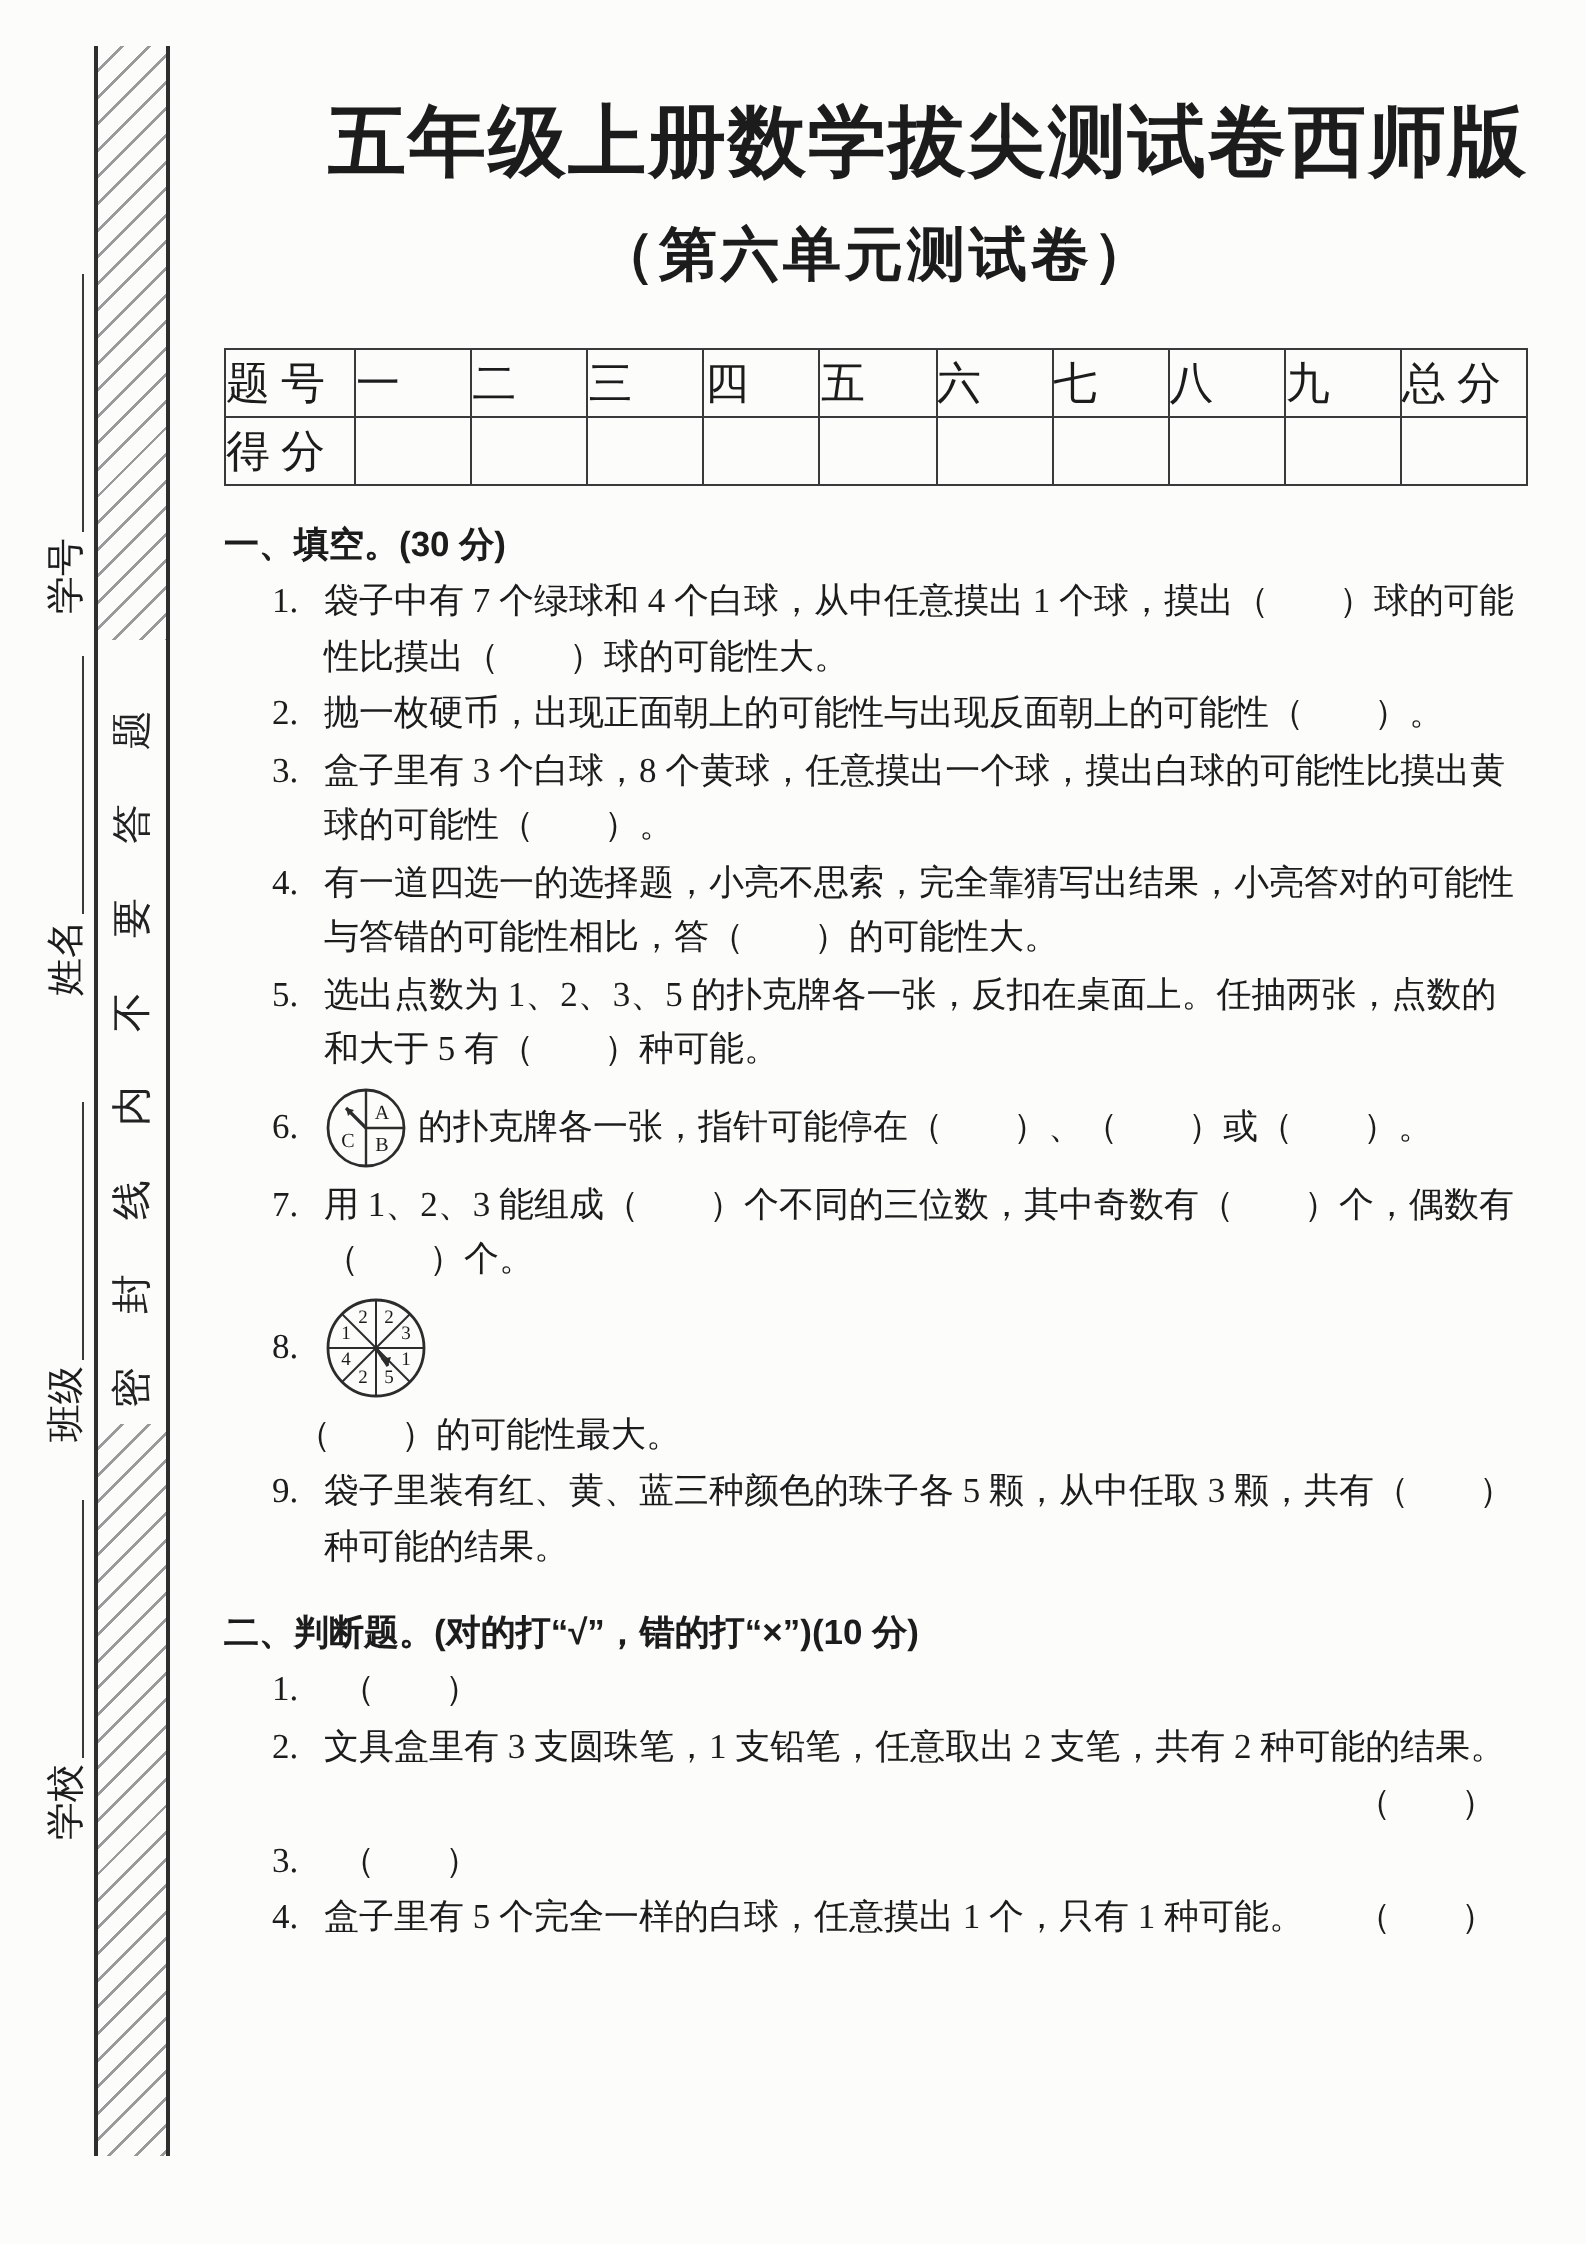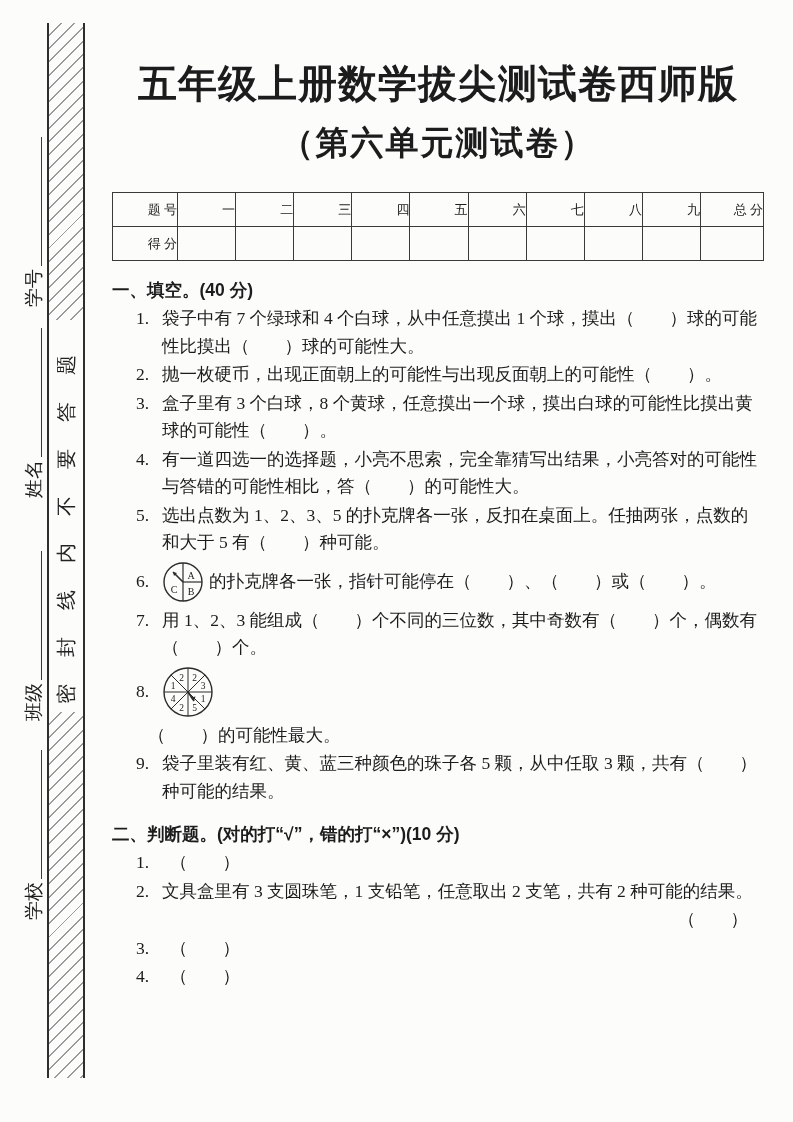--- a/index.html
+++ b/index.html
@@ -34,33 +34,33 @@
   }
   .field-label{font-size:19px;white-space:nowrap;line-height:26px;}
   .field-line{flex:1;border-bottom:1.6px solid #3a3a3a;margin:0 0 5px 3px;}
   .field-xuehao{top:207px;}
   .field-xingming{top:398px;}
   .field-banji{top:621px;}
   .field-xuexiao{top:820px;}
   
   .main{position:absolute;left:112px;top:0;width:652px;}
   .title{
-    margin-top:57px;text-align:center;font-weight:700;font-size:39px;
+    margin-top:44px;text-align:right;font-weight:700;font-size:39px;
     font-family:"Liberation Sans","DejaVu Sans",sans-serif;letter-spacing:1px;
   }
   .subtitle{
-    margin-top:10px;text-align:center;font-weight:700;font-size:33px;
+    margin-top:10px;text-align:center;font-weight:700;font-size:29px;
     font-family:"Liberation Sans","DejaVu Sans",sans-serif;letter-spacing:2px;
   }
   table.score{
     margin-top:26px;width:100%;border-collapse:collapse;table-layout:fixed;
   }
   table.score td{
-    border:1.6px solid #3a3a3a;height:33px;text-align:right;
-    font-size:13px;padding:0;
+    border:1.6px solid #3a3a3a;height:33px;text-align:left;
+    font-size:22px;padding:0;
   }
   td.c-first{width:64px;}
   td.c-last{width:62px;}
   .sec-head{
     margin:17px 0 3px 0;font-weight:700;font-size:17.5px;
     font-family:"Liberation Sans","DejaVu Sans",sans-serif;
   }
   .questions{padding-left:24px;font-size:17.5px;}
   .q{display:flex;align-items:flex-start;margin:1px 0;}
   .q.center{align-items:center;margin:4px 0;}
@@ -132,21 +132,21 @@
         <td></td>
         <td></td>
         <td></td>
         <td></td>
         <td></td>
         <td class="c-last"></td>
       </tr>
     </tbody>
       </table>
 
-    <div class="sec-head">一、填空。(40 分)</div>
+    <div class="sec-head">一、填空。(30 分)</div>
     <div class="questions">
 
       <div class="q">
         <span class="qnum">1.</span>
         <span class="qtext">袋子中有 7 个绿球和 4 个白球，从中任意摸出 1 个球，摸出（　　）球的可能性比摸出（　　）球的可能性大。</span>
       </div>
 
       <div class="q">
         <span class="qnum">2.</span>
         <span class="qtext">抛一枚硬币，出现正面朝上的可能性与出现反面朝上的可能性（　　）。</span>
@@ -231,18 +231,19 @@
       </div>
       <div class="bracket-row">（　　）</div>
 
       <div class="q">
         <span class="qnum">3.</span>
         <span class="bracket">（　　）</span>
       </div>
 
       <div class="q">
         <span class="qnum">4.</span>
+        <span class="qtext">盒子里有 5 个完全一样的白球，任意摸出 1 个，只有 1 种可能。</span>
         <span class="bracket">（　　）</span>
       </div>
     </div>
 
   </div>
 </div>
 
 </body></html>

